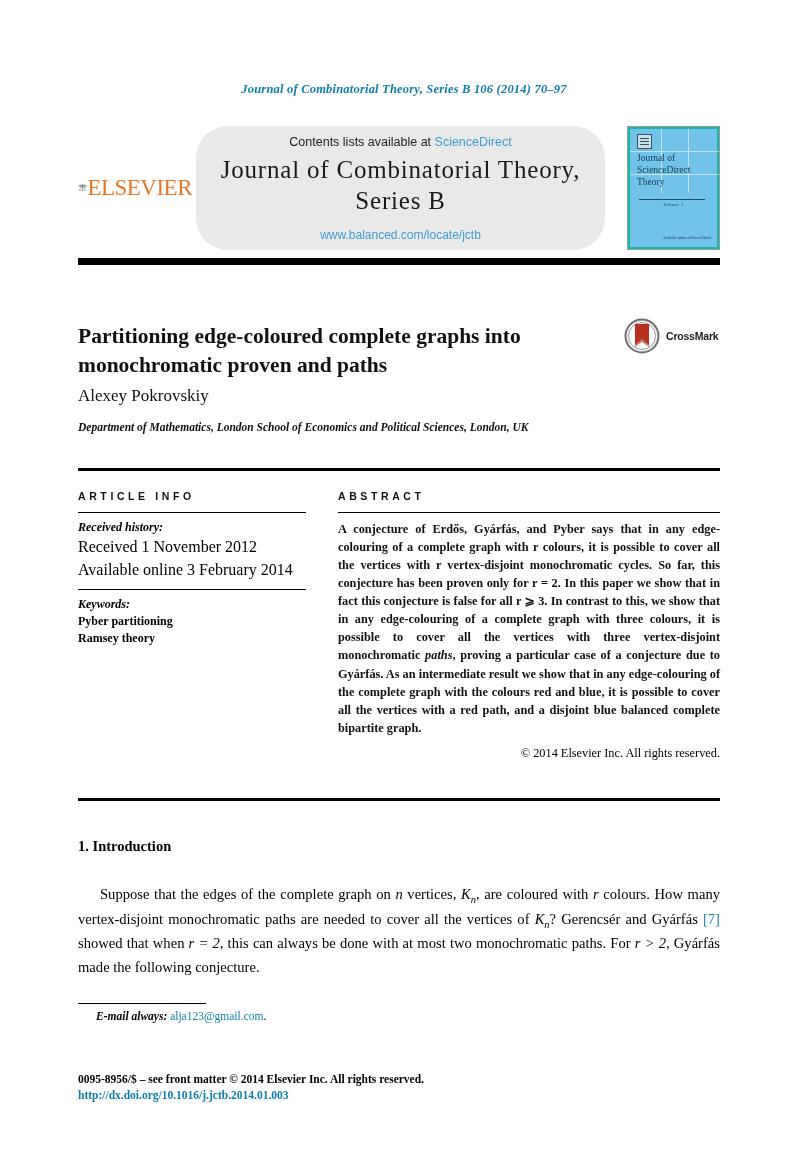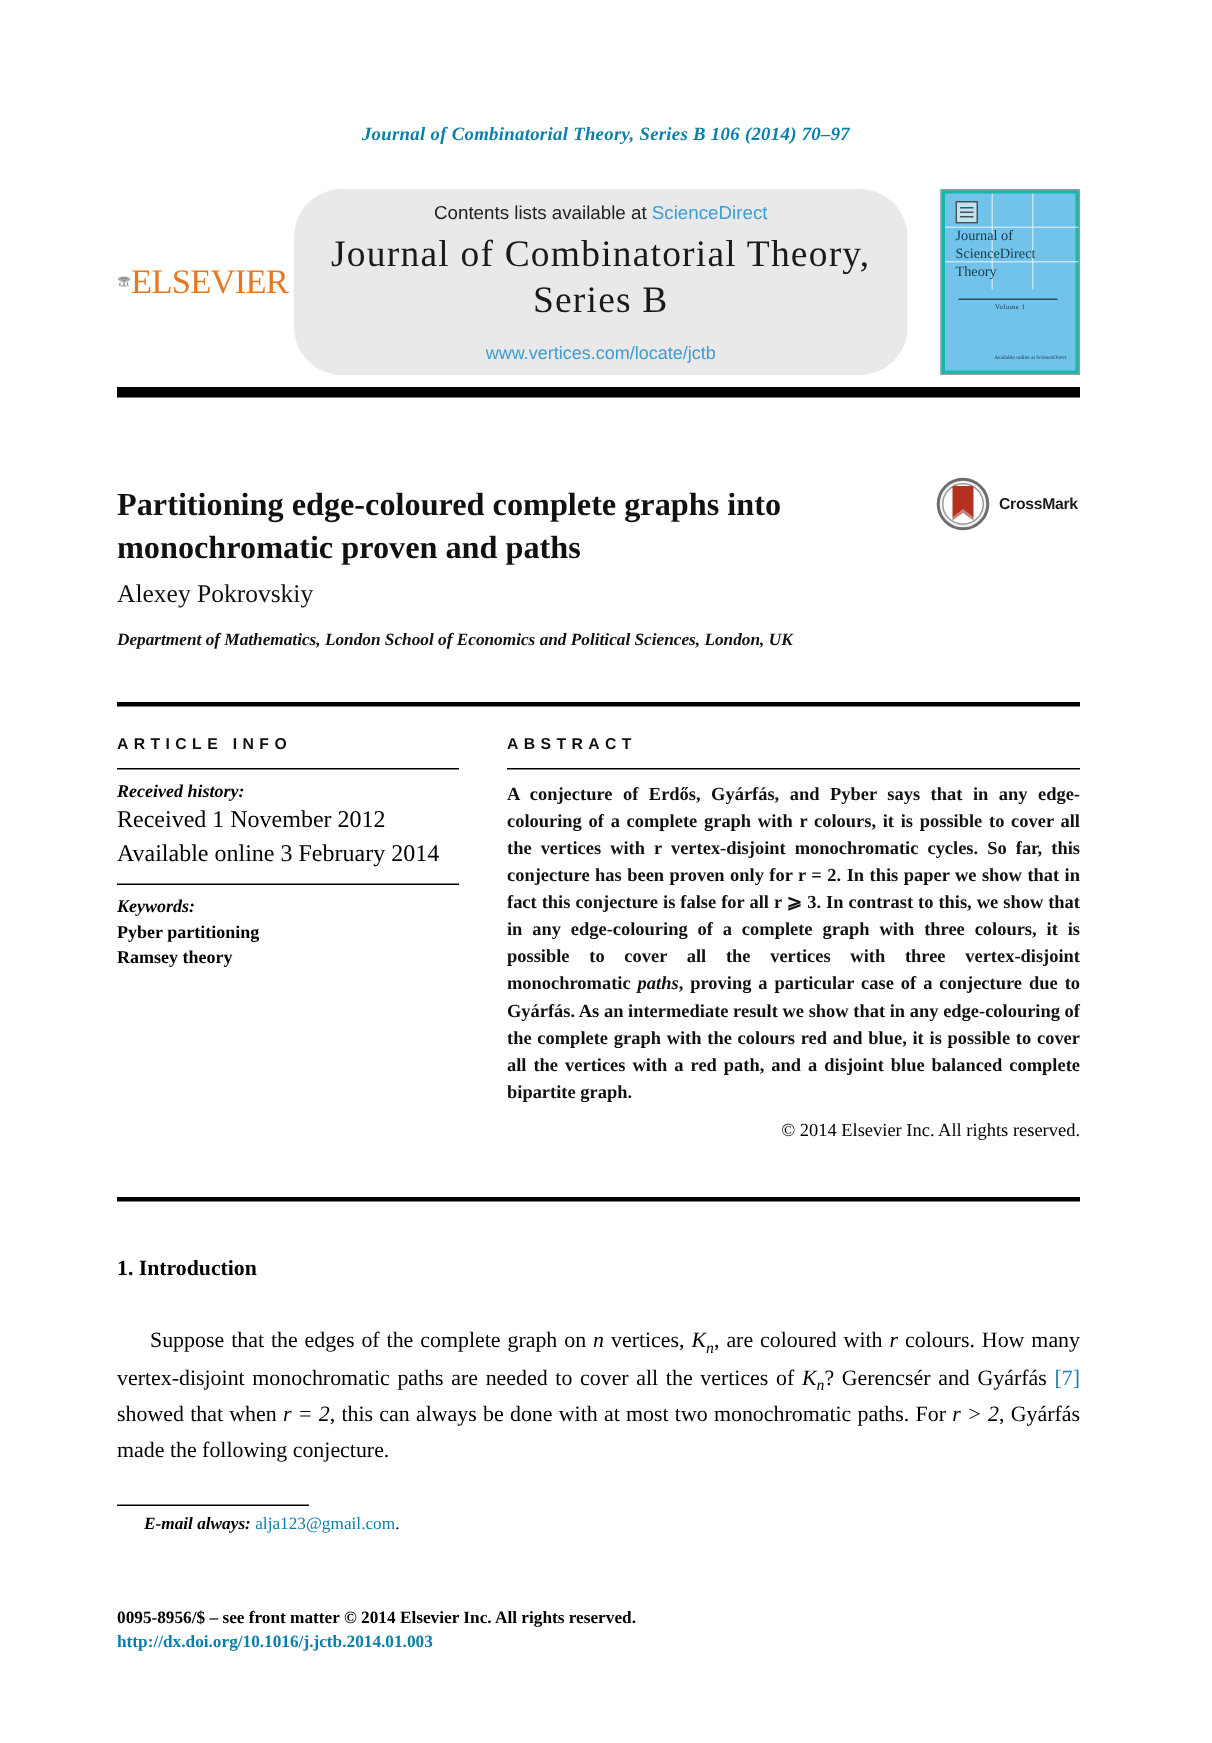--- a/index.html
+++ b/index.html
@@ -407,21 +407,21 @@
     </div>
 
     <div class="journal-center">
       <div class="contents-line">
         <span>Contents lists available at </span><span class="sd-link">ScienceDirect</span>
       </div>
       <div class="journal-title">
         <div>Journal of Combinatorial Theory,</div>
         <div>Series B</div>
       </div>
-      <div class="journal-url">www.vertices.com/locate/jctb</div>
+      <div class="journal-url">www.balanced.com/locate/jctb</div>
     </div>
 
     <div class="cover-block">
       <div class="cover-inner">
         <div class="cover-grid-v" style="left:31px; top:0; width:1px; height:64px;"></div>
         <div class="cover-grid-v" style="left:58px; top:0; width:1px; height:64px;"></div>
         <div class="cover-grid-h" style="left:0; top:22px; height:1px; width:89px;"></div>
         <div class="cover-grid-h" style="left:0; top:45px; height:1px; width:89px;"></div>
         <div class="cover-sq"></div>
         <div class="cover-title">

